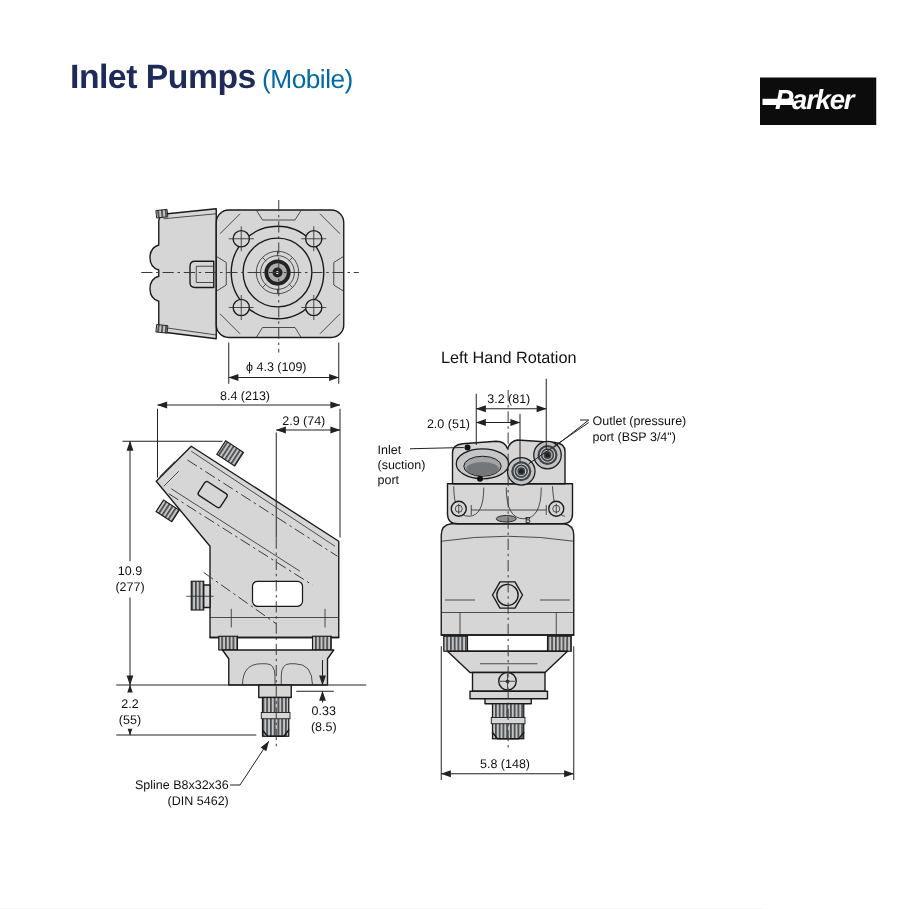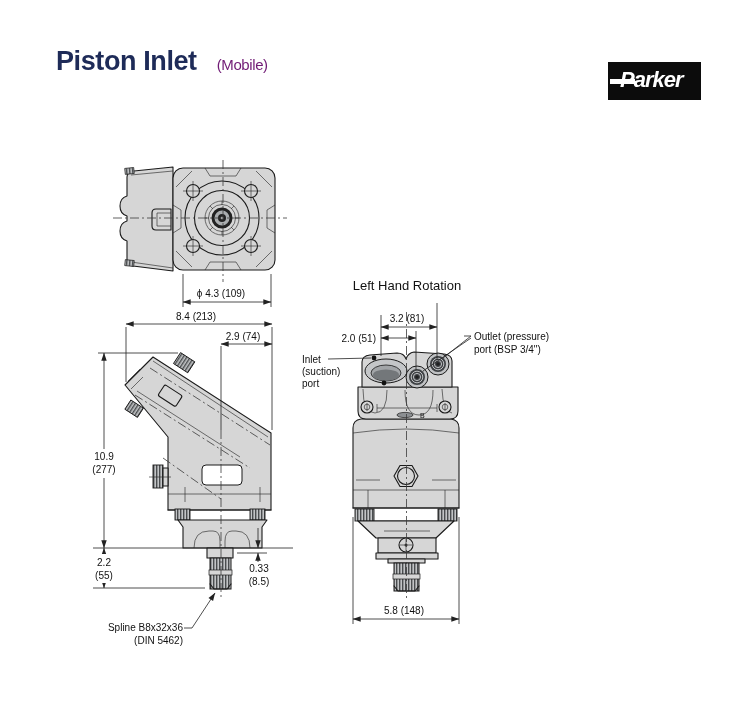--- a/index.html
+++ b/index.html
@@ -4,21 +4,21 @@
 <style>
   html,body { margin:0; padding:0; background:#e8e8e8; }
   .page {
     position:relative; width:733px; height:727px; background:#ffffff;
     font-family:"Liberation Sans", sans-serif; overflow:hidden; margin:0 auto;
   }
   .title {
     position:absolute; left:56px; top:46px; font-size:27px; font-weight:bold;
     color:#1e2b58; letter-spacing:-0.4px; white-space:nowrap;
   }
-  .title .suffix { font-size:15px; font-weight:normal; color:#701a75; margin-left:20px; }
+  .title .suffix { font-size:21px; font-weight:normal; color:#0369a1; margin-left:5px; }
   .subtitle {
     position:absolute; left:56px; top:103px; font-size:15.5px; font-weight:bold;
     color:#0e0e0e; letter-spacing:-0.2px; white-space:nowrap;
   }
   .logo {
     position:absolute; left:608px; top:42px; width:93px; height:38px; background:#0c0c0c;margin-top:20px;
   }
   .logo .bar { position:absolute; left:2px; top:17px; width:25px; height:4.5px; background:#ffffff; }
   .logo .txt {
     position:absolute; left:12px; top:5px; font-size:22px; font-weight:bold; font-style:italic;
@@ -37,21 +37,21 @@
   .dt13{ font-family:"Liberation Sans",sans-serif; font-size:13px; fill:#111111; }
   .dt7 { font-family:"Liberation Sans",sans-serif; font-size:7px;  fill:#111111; }
   .arr { fill:#222222; }
 </style>
 </head>
 <body>
 
 <div class="page">
 
   <div class="title">
-    <span>Piston Inlet</span><span class="suffix">(Mobile)</span>
+    <span>Inlet Pumps</span><span class="suffix">(Mobile)</span>
   </div>
   <div class="logo">
     <div class="bar"></div>
     <div class="txt">Parker</div>
   </div>
 
   <svg class="draw" width="733" height="727" viewBox="0 0 733 727">
     <defs>
       <marker id="arrow" viewBox="0 0 10 10" refX="9.6" refY="5" markerWidth="10" markerHeight="8" orient="auto-start-reverse" markerUnits="userSpaceOnUse">
         <path d="M0,1.6 L10,5 L0,8.4 Z" class="arr"></path>

